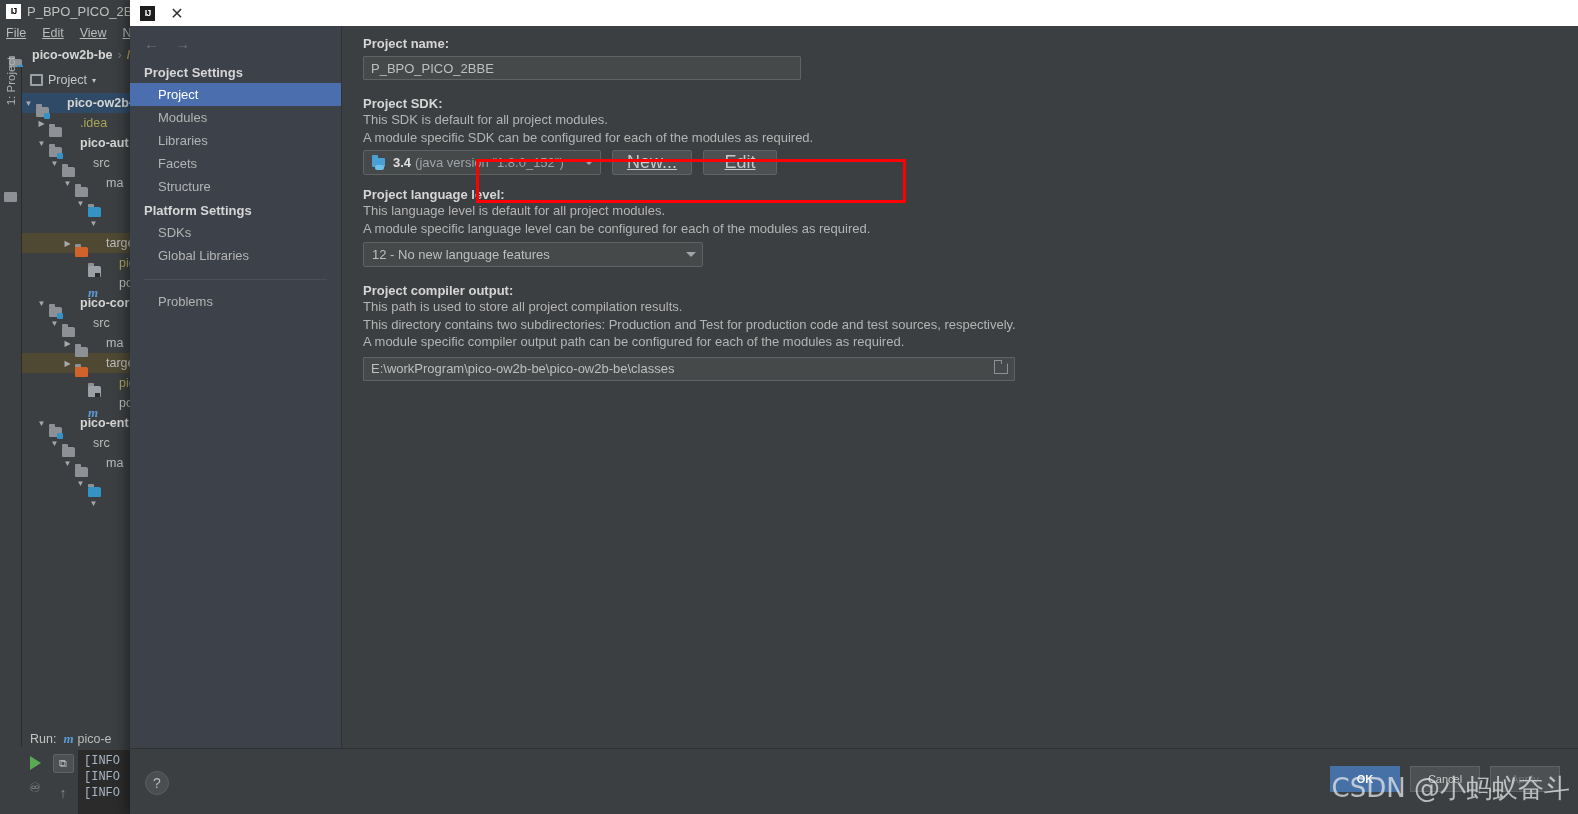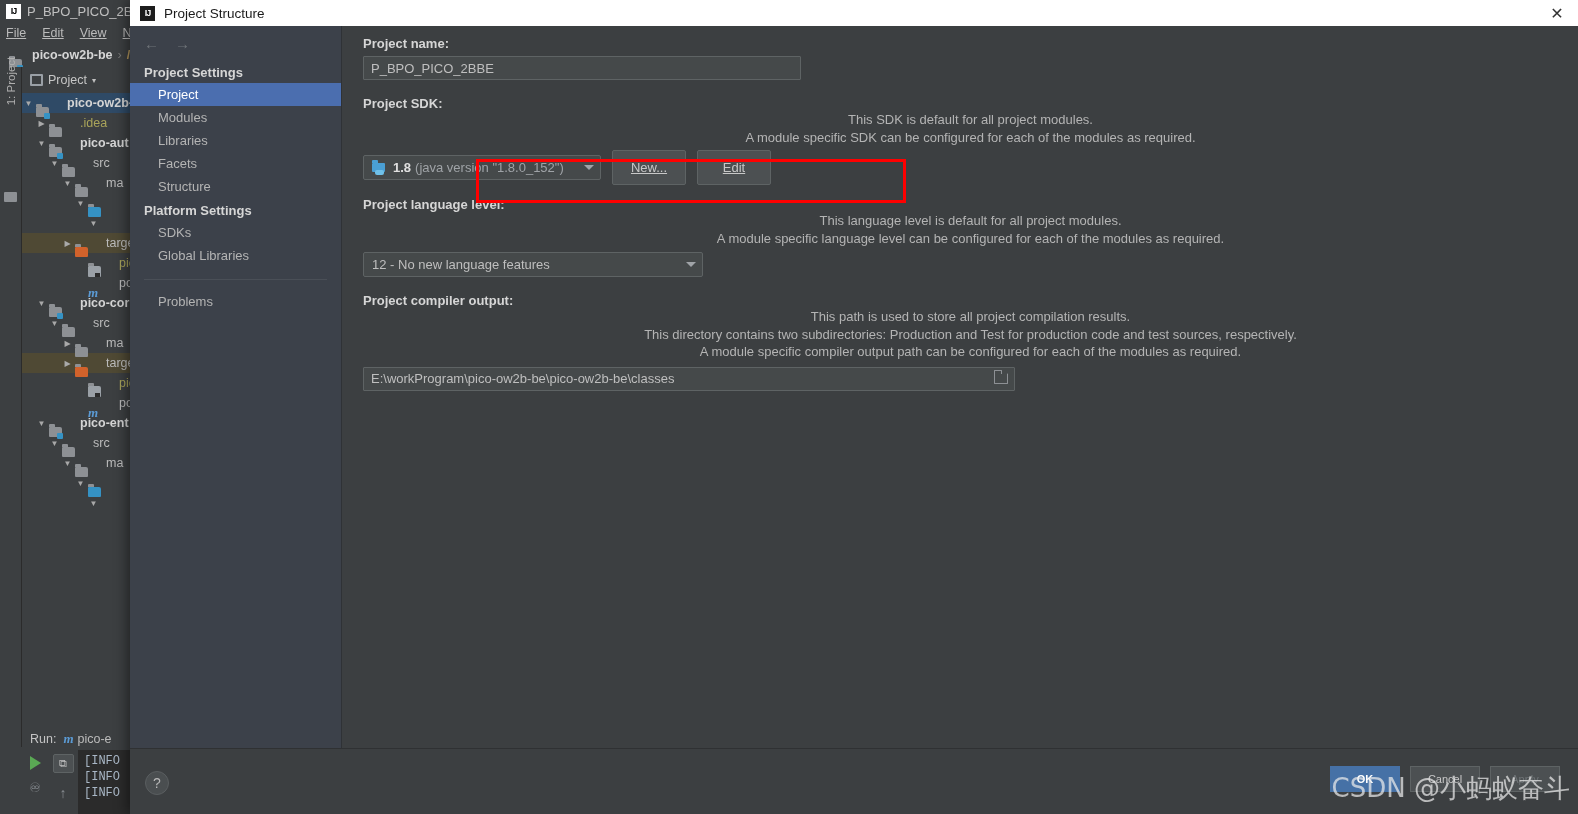--- a/index.html
+++ b/index.html
@@ -220,21 +220,21 @@
   }
   .nav-item.active { background: #4b6eaf; color: #ffffff; }
   .nav-divider { height: 1px; background: #4a4f57; margin: 12px 14px 10px 14px; }
 
   
   .content {
     position: absolute; left: 213px; top: 0; right: 0; height: 722px;
     background: #3c3f41; padding: 10px 0 0 20px;
   }
   .lbl-bold { font-size: 13px; font-weight: bold; color: #d6d6d6; }
-  .desc { font-size: 13px; color: #b4b4b4; line-height: 17.5px; text-align: center; }
+  .desc { font-size: 13px; color: #b4b4b4; line-height: 17.5px; }
   .spacer-12 { height: 12px; }
   .spacer-16 { height: 16px; }
 
   .textfield {
     height: 24px; background: #45494a; border: 1px solid #5e6364;
     color: #bfbfbf; font-size: 13px; display: flex; align-items: center;
     padding: 0 7px; border-radius: 1px;
   }
   #project-name-input { width: 438px; margin-top: 5px; }
 
@@ -261,23 +261,23 @@
     height: 3px; background: #4a9fd4; border-radius: 1px 1px 0 0;
   }
   .sdk-ic .b2 {
     position: absolute; left: 3px; bottom: -1px; width: 9px; height: 5px;
     background: #6fc0e8; border-radius: 2px;
   }
   .sdk-ver { color: #e0e0e0; font-weight: bold; margin-right: 4px; }
   .sdk-detail { color: #9fa3a7; }
 
   .btn {
-    height: 35px; min-width: 74px; padding: 0 14px; background: #4c5052;
+    height: 25px; min-width: 74px; padding: 0 14px; background: #4c5052;
     border: 1px solid #5e6364; border-radius: 2px; color: #c8c8c8;
-    font-size: 13px; display: flex; align-items: center; justify-content: center;
+    font-size: 18px; display: flex; align-items: center; justify-content: center;
   }
   .btn u { text-decoration: underline; }
 
   #lang-combo { width: 340px; margin-top: 5px; }
 
   .path-field {
     width: 652px; height: 24px; margin-top: 6px; background: #45494a;
     border: 1px solid #5e6364; display: flex; align-items: center;
     padding: 0 6px 0 7px; font-size: 13px; color: #bfbfbf; border-radius: 1px;
   }
@@ -640,21 +640,20 @@
           <i style="height:6px"></i>
           <i style="height:12px"></i>
       </div>
     </div>
   </div>
 
   <div class="dialog">
 
     <div class="dlg-title">
       <span class="ij-logo2">IJ</span>
-      <span class="t">Project Structure</span>
       <span class="dlg-close">✕</span>
     </div>
 
     <div class="dlg-body">
 
       <div class="nav">
         <div class="nav-arrows">
           <span>←</span>
           <span>→</span>
         </div>
@@ -700,21 +699,21 @@
         <div class="lbl-bold">Project SDK:</div>
         <div class="desc">This SDK is default for all project modules.</div>
         <div class="desc">A module specific SDK can be configured for each of the modules as required.</div>
 
         <div class="sdk-row">
           <div class="combo" id="sdk-combo">
             <span class="sdk-ic">
                 <span class="b1"></span>
                 <span class="b2"></span>
               </span>
-            <span class="sdk-ver">1.8</span>
+            <span class="sdk-ver">3.4</span>
             <span class="sdk-detail">(java version "1.8.0_152")</span>
             <span class="arrow"></span>
           </div>
           <div class="btn">
             <u>New...</u>
           </div>
           <div class="btn">
             <u>Edit</u>
           </div>
         </div>

